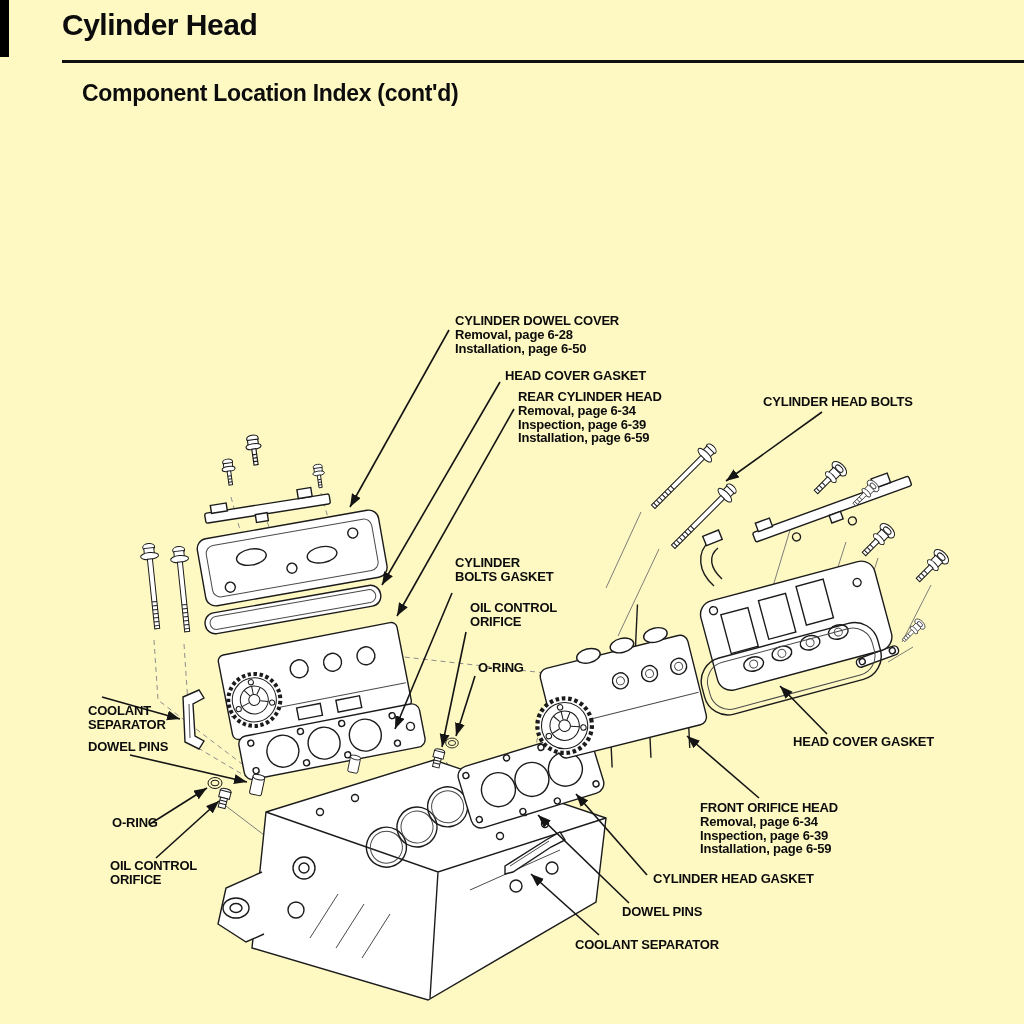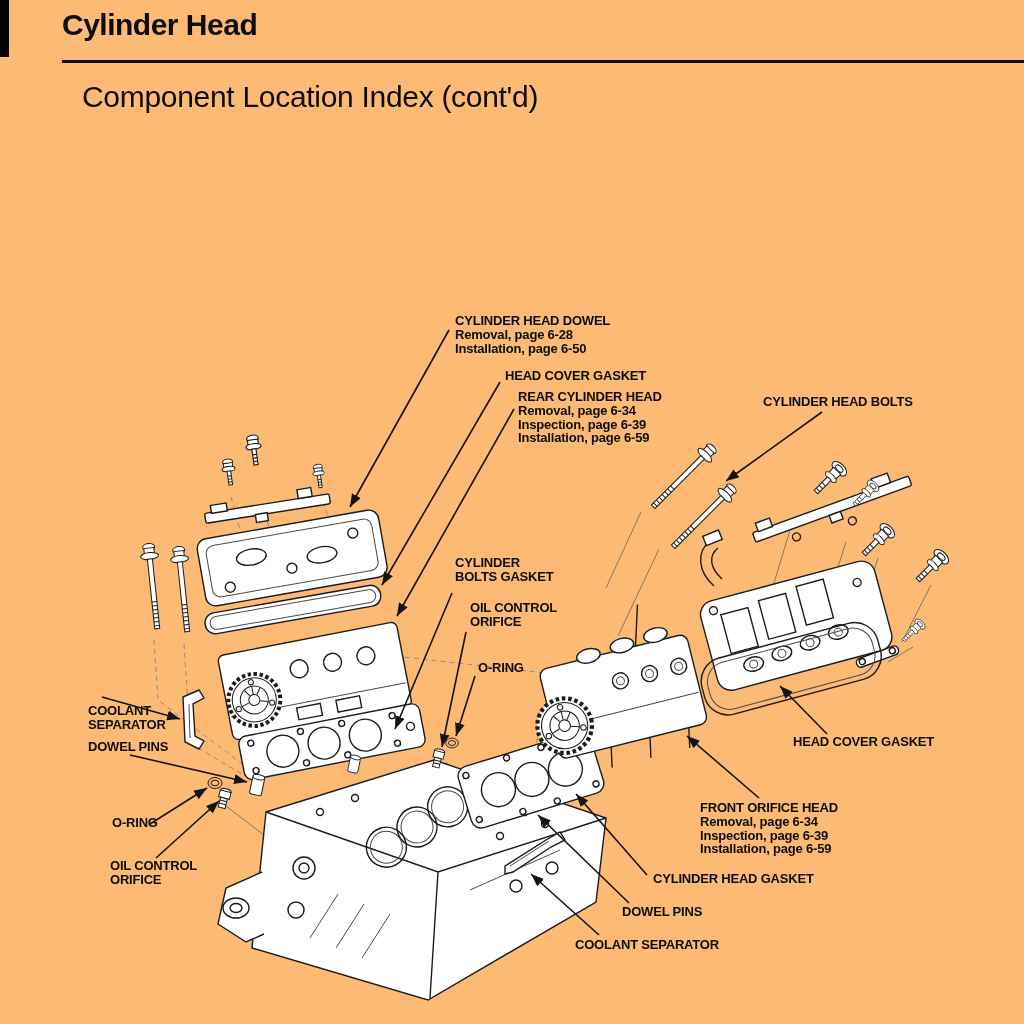--- a/index.html
+++ b/index.html
@@ -1,21 +1,21 @@
 <!DOCTYPE html>
 <html><head>
 <meta charset="utf-8">
 <style>
   html,body{margin:0;padding:0;background:#e8e8e8;}
-  #page{position:relative;width:1024px;height:1024px;background:#fdba74;overflow:hidden;
+  #page{position:relative;width:1024px;height:1024px;background:#fef9c3;overflow:hidden;
         font-family:"Liberation Sans",sans-serif;color:#0c0c0c;}
   #corner-tab{position:absolute;left:0;top:0;width:9px;height:57px;background:#000;}
   #doc-title{position:absolute;left:62px;top:8px;font-size:30px;font-weight:bold;letter-spacing:-0.5px;white-space:nowrap;}
   #title-rule{position:absolute;left:62px;top:60px;width:962px;height:3px;background:#101010;}
-  #section-heading{position:absolute;left:82px;top:80px;font-size:30px;font-weight:normal;letter-spacing:-0.3px;white-space:nowrap;}
+  #section-heading{position:absolute;left:82px;top:80px;font-size:23px;font-weight:bold;letter-spacing:-0.3px;white-space:nowrap;}
   .lbl{position:absolute;font-size:13px;line-height:13.8px;font-weight:bold;letter-spacing:-0.2px;white-space:nowrap;}
   .lbl .s{font-weight:bold;}
   svg{position:absolute;left:0;top:0;}
   .pt{stroke:#1b1b1b;stroke-width:1.4;fill:#ffffff;}
   .ptn{stroke:#1b1b1b;stroke-width:1.4;fill:none;}
   .ptl{stroke:#4a4a4a;stroke-width:1;fill:none;}
   .thin{stroke:#6f6f6f;stroke-width:0.9;fill:none;}
   .dash{stroke:#8d8d8d;stroke-width:1;fill:none;stroke-dasharray:5 4;}
   .leader{stroke:#141414;stroke-width:1.6;fill:none;}
 </style>
@@ -311,21 +311,21 @@
       <line class="leader" x1="156" y1="858" x2="219" y2="801" marker-end="url(#arrow)"></line>
       <line class="leader" x1="827" y1="734" x2="780" y2="686" marker-end="url(#arrow)"></line>
       <line class="leader" x1="759" y1="798" x2="687" y2="736" marker-end="url(#arrow)"></line>
       <line class="leader" x1="647" y1="875" x2="576" y2="794" marker-end="url(#arrow)"></line>
       <line class="leader" x1="629" y1="903" x2="538" y2="815" marker-end="url(#arrow)"></line>
       <line class="leader" x1="599" y1="935" x2="531" y2="874" marker-end="url(#arrow)"></line>
     </g>
   </svg>
 
   <div class="lbl" style="left:455px;top:314px">
-    <div>CYLINDER HEAD DOWEL</div>
+    <div>CYLINDER DOWEL COVER</div>
     <div class="s">Removal, page 6-28</div>
     <div class="s">Installation, page 6-50</div>
   </div>
 
   <div class="lbl" style="left:505px;top:369px">
     <div>HEAD COVER GASKET</div>
   </div>
 
   <div class="lbl" style="left:518px;top:390px">
     <div>REAR CYLINDER HEAD</div>

